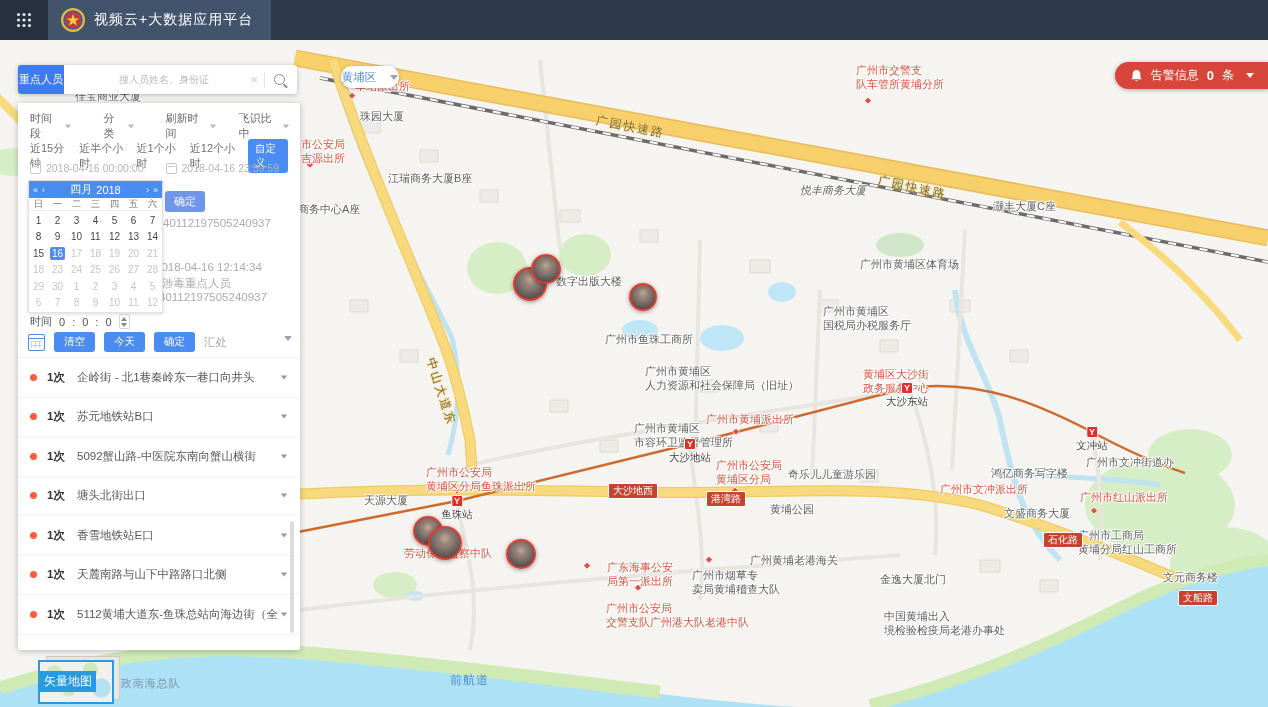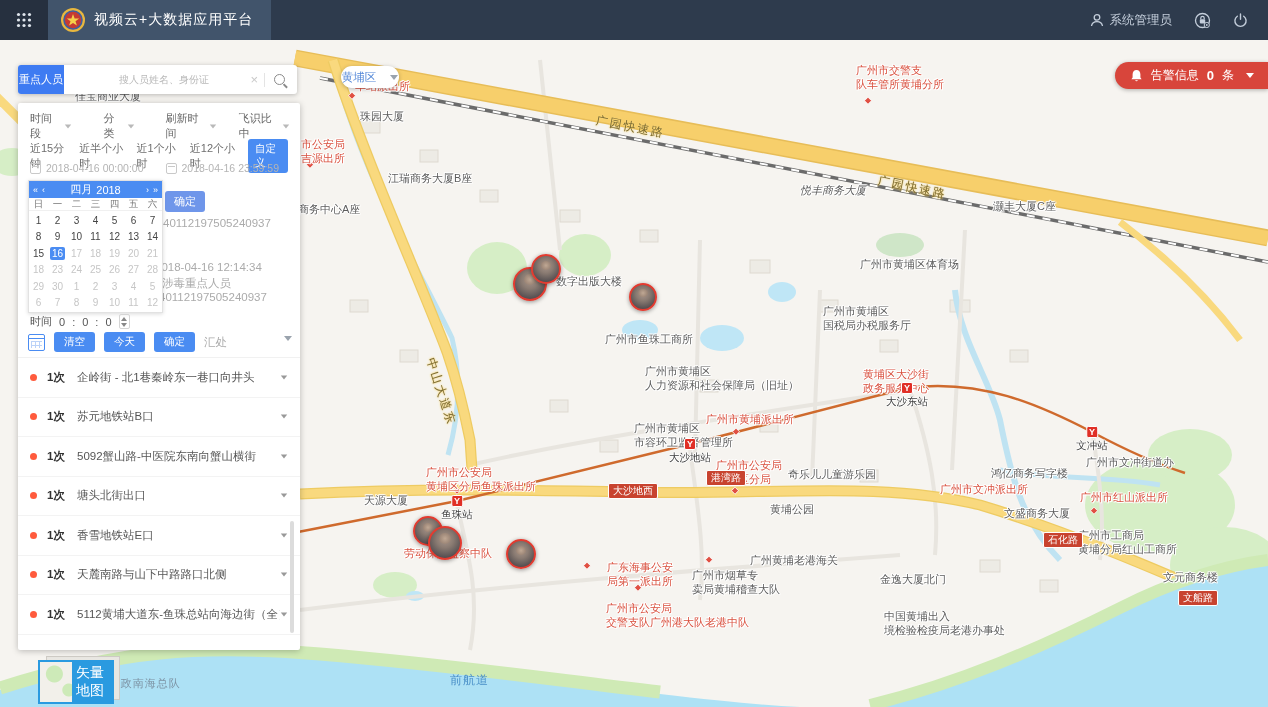--- a/index.html
+++ b/index.html
@@ -127,21 +127,21 @@
 
   
   .minimap-back { position:absolute; left:46px; top:656px; width:74px; height:44px; background:#e9e7e2; border:1px solid #cfccc6; z-index:8; }
   .minimap { position:absolute; left:38px; top:660px; width:76px; height:44px; border:2px solid #2a9ae0; z-index:9; cursor:pointer;
     background:
       radial-gradient(circle at 20% 30%, #cdeab8 0 8px, transparent 9px),
       radial-gradient(circle at 70% 20%, #cdeab8 0 7px, transparent 8px),
       radial-gradient(circle at 85% 65%, #b5e0f2 0 9px, transparent 10px),
       radial-gradient(circle at 40% 70%, #cdeab8 0 6px, transparent 7px),
       #f2f0ea; }
-  .minimap .mm-label { position:absolute; left:0; bottom:0; background:#2a9ae0; color:#fff; font-size:14px; padding:2px 4px;margin-left:32px; }
+  .minimap .mm-label { position:absolute; left:0; bottom:10px; background:#2a9ae0; color:#fff; font-size:12px; padding:2px 4px; }
 </style>
 </head>
 <body>
 
 <div class="stage">
 
   <svg class="map-svg" width="1268" height="667" viewBox="0 0 1268 667">
     <rect x="0" y="0" width="1268" height="667" fill="#f6f4f0"></rect>
 
     <g fill="#edebe5" stroke="#ded9d0" stroke-width="1">
@@ -289,21 +289,21 @@
 局第一派出所</div>
       <div class="map-label red" style="position: absolute; left: 606px; top: 602px;">广州市公安局
 交警支队广州港大队老港中队</div>
       <div class="map-label red" style="position: absolute; left: 404px; top: 547px;">劳动保障监察中队</div>
     <div class="road-name" style="position: absolute; left: 596px; top: 112px; transform: rotate(11deg);">广园快速路</div>
       <div class="road-name" style="position: absolute; left: 878px; top: 172px; transform: rotate(12deg);">广园快速路</div>
       <div class="road-name" style="position: absolute; left: 430px; top: 350px; transform: rotate(72deg);">中山大道东</div>
     <div class="water-label" style="position: absolute; left: 450px; top: 672px;">前航道</div>
       <div class="water-label dim" style="position: absolute; left: 80px; top: 676px;">·中国渔政南海总队</div>
     <div class="road-badge" style="position: absolute; left: 633px; top: 491px;">大沙地西</div>
-      <div class="road-badge" style="position: absolute; left: 726px; top: 478px;">港湾路</div>
+      <div class="road-badge" style="position: absolute; left: 726px; top: 499px;">港湾路</div>
       <div class="road-badge" style="position: absolute; left: 1063px; top: 540px;">石化路</div>
       <div class="road-badge" style="position: absolute; left: 1198px; top: 598px;">文船路</div>
     <div class="station" style="position: absolute; left: 457px; top: 495px;">
         <span class="m-icon"></span>
         <span class="s-name">鱼珠站</span>
       </div>
       <div class="station" style="position: absolute; left: 690px; top: 438px;">
         <span class="m-icon"></span>
         <span class="s-name">大沙地站</span>
       </div>
@@ -340,44 +340,20 @@
       </svg>
     </div>
     <div class="nav-brand">
       <svg width="26" height="26" viewBox="0 0 26 26">
         <circle cx="13" cy="13" r="12" fill="#e8b73e"></circle>
         <circle cx="13" cy="13" r="9" fill="#c53a32"></circle>
         <circle cx="13" cy="13" r="9" fill="none" stroke="#3e5fa0" stroke-width="1.6"></circle>
         <polygon points="13,7 14.6,11.4 19.2,11.4 15.5,14.2 16.9,18.6 13,15.9 9.1,18.6 10.5,14.2 6.8,11.4 11.4,11.4" fill="#f5d04b"></polygon>
       </svg>
       <span class="title">视频云+大数据应用平台</span>
-    </div>
-    <div class="nav-right">
-      <div class="nav-user">
-        <svg width="14" height="14" viewBox="0 0 14 14">
-          <circle cx="7" cy="4.4" r="2.8" fill="none" stroke="#c4cedb" stroke-width="1.3"></circle>
-          <path d="M1.5,13 C2,9.8 4.2,8.6 7,8.6 C9.8,8.6 12,9.8 12.5,13" fill="none" stroke="#c4cedb" stroke-width="1.3"></path>
-        </svg>
-        <span>系统管理员</span>
-      </div>
-      <div class="icon-btn">
-        <svg width="17" height="17" viewBox="0 0 17 17">
-          <circle cx="8.5" cy="8.5" r="7" fill="none" stroke="#c4cedb" stroke-width="1.3"></circle>
-          <rect x="5.8" y="7.2" width="5.4" height="4.2" rx="0.8" fill="#c4cedb"></rect>
-          <path d="M6.8,7.2 V6 a1.7,1.7 0 0 1 3.4,0 V7.2" fill="none" stroke="#c4cedb" stroke-width="1.2"></path>
-          <circle cx="12.8" cy="13" r="2.6" fill="#2e3b4d" stroke="#c4cedb" stroke-width="1"></circle>
-          <circle cx="12.8" cy="13" r="0.9" fill="#c4cedb"></circle>
-        </svg>
-      </div>
-      <div class="icon-btn">
-        <svg width="15" height="15" viewBox="0 0 15 15">
-          <path d="M4.3,3.2 A5.6,5.6 0 1 0 10.7,3.2" fill="none" stroke="#c4cedb" stroke-width="1.4" stroke-linecap="round"></path>
-          <line x1="7.5" y1="1" x2="7.5" y2="6.2" stroke="#c4cedb" stroke-width="1.4" stroke-linecap="round"></line>
-        </svg>
-      </div>
     </div>
   </div>
 
   <div class="alert-pill">
     <svg width="13" height="14" viewBox="0 0 13 14">
       <path d="M6.5,1 C4,1 2.6,3 2.6,5.4 L2.6,8.4 L1.4,10.2 L11.6,10.2 L10.4,8.4 L10.4,5.4 C10.4,3 9,1 6.5,1 Z" fill="#fff"></path>
       <path d="M5.1,11.2 a1.5,1.5 0 0 0 2.8,0 Z" fill="#fff"></path>
     </svg>
     <span class="a-label">告警信息</span>
     <span class="a-count">0</span>

